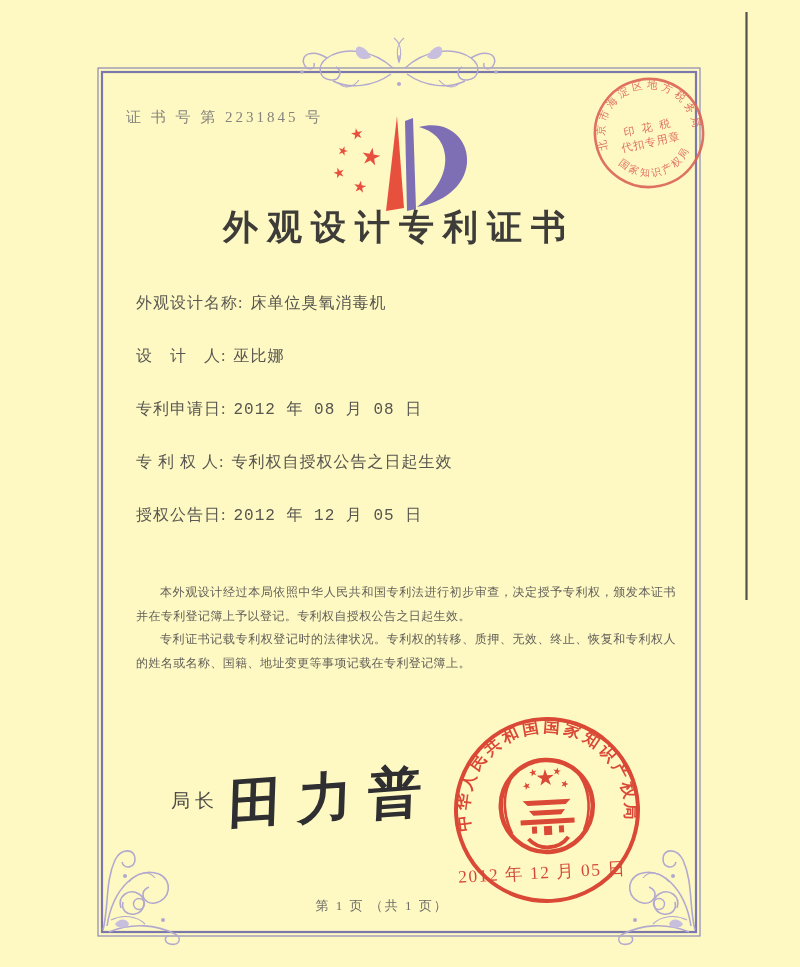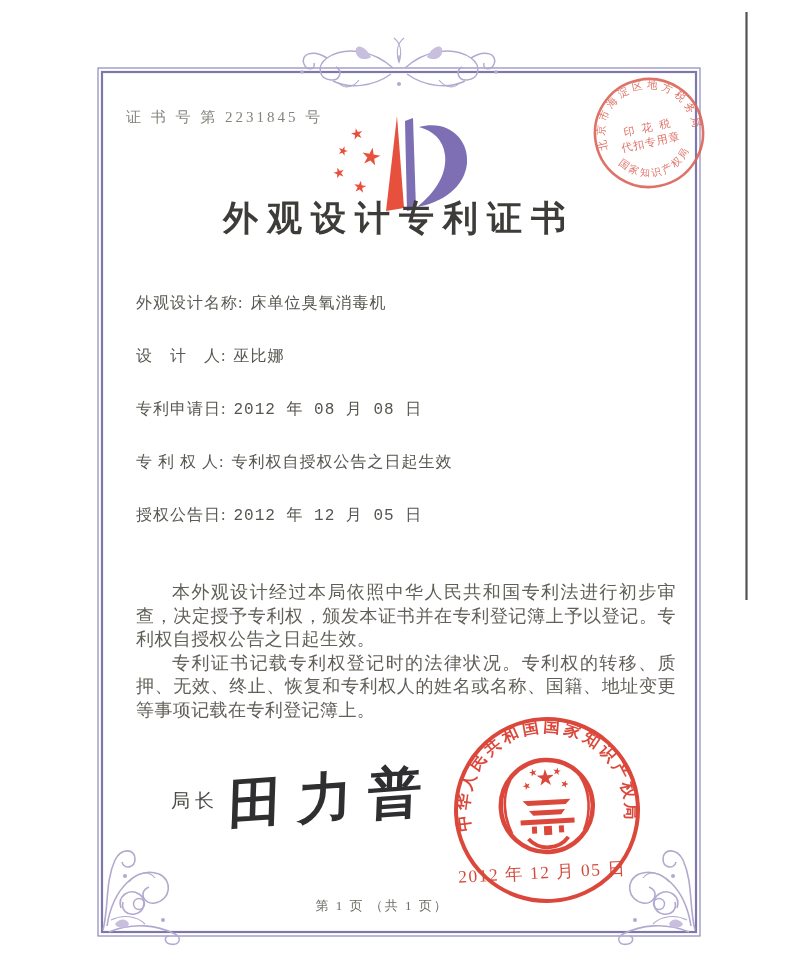--- a/index.html
+++ b/index.html
@@ -1,36 +1,36 @@
 <!DOCTYPE html>
 <html><head>
 <meta charset="utf-8">
 <style>
   html,body{margin:0;padding:0;background:#e9e9e9;}
   .page{
     position:relative;width:800px;height:967px;margin:0 auto;
-    background:#ffffff;overflow:hidden;
+    background:#fef9c3;overflow:hidden;
     font-family:"Liberation Serif","DejaVu Serif",serif;
   }
   svg{display:block;}
   .layer{position:absolute;left:0;top:0;pointer-events:none;}
   .cert-no{
     position:absolute;left:126px;top:108px;
     font-size:15px;letter-spacing:3px;color:#85837c;
   }
   .title{
-    position:absolute;left:98px;top:195px;width:602px;text-align:center;
+    position:absolute;left:98px;top:204px;width:602px;text-align:center;
     font-size:35px;font-weight:600;letter-spacing:9px;color:#3e3c39;
   }
   .fields{position:absolute;left:136px;top:292px;width:545px;}
   .field-row{margin-bottom:30px;font-size:16px;line-height:21px;color:#5a5852;letter-spacing:1px;white-space:nowrap;}
   .field-row .val{margin-left:7px;color:#57554f;font-family:Liberation Mono, monospace;}
   .body-text{
     position:absolute;left:136px;top:581px;width:540px;
-    font-size:18px;line-height:23.6px;color:#625f59;text-align:justify;letter-spacing:.4px;
+    font-size:12px;line-height:23.6px;color:#625f59;text-align:justify;letter-spacing:.4px;
   }
   .body-text p{margin:0;text-indent:2em;}
   .sig-title{
     position:absolute;left:171px;top:788px;
     font-size:19px;letter-spacing:5px;color:#4c4a46;
   }
   .sig-name{
     position:absolute;left:228px;top:762px;width:200px;
     font-size:54px;font-weight:600;color:#2f2f31;letter-spacing:16px;
     transform:rotate(-4deg) skewX(-6deg);

